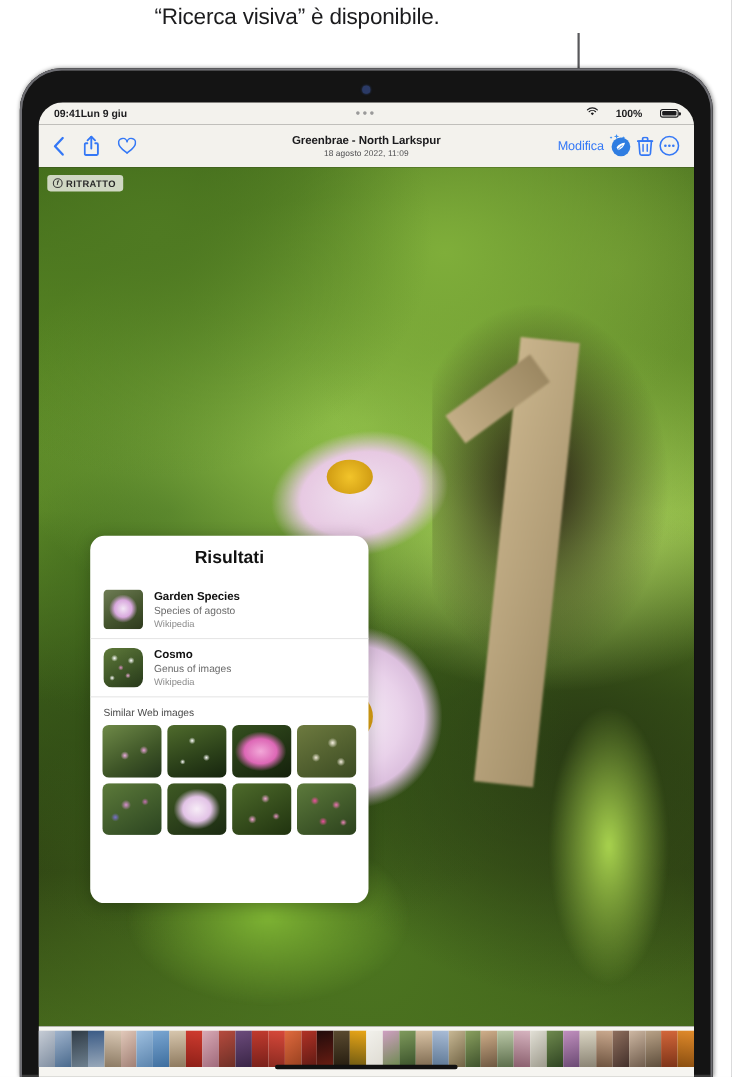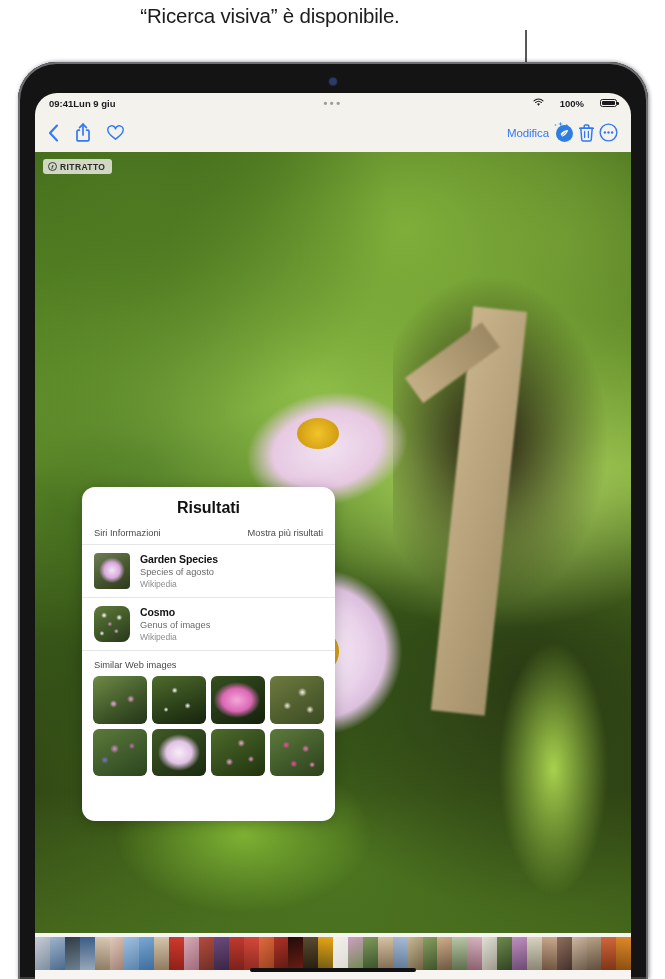--- a/index.html
+++ b/index.html
@@ -180,20 +180,24 @@
               <path d="M3.4 7.2H2.1A1.1 1.1 0 0 0 1 8.3v8.5a1.1 1.1 0 0 0 1.1 1.1h9.8a1.1 1.1 0 0 0 1.1-1.1V8.3a1.1 1.1 0 0 0-1.1-1.1h-1.3" stroke="#3478f6" stroke-width="1.7" fill="none" stroke-linecap="round"></path>
             </svg>
         </span>
         <span class="tb-icon">
           <svg width="17" height="16" viewBox="0 0 19 17">
               <path d="M9.5 15.4C5.3 12 1 9.2 1 5.6A4.3 4.3 0 0 1 9.5 3.9 4.3 4.3 0 0 1 18 5.6c0 3.6-4.3 6.4-8.5 9.8z" stroke="#3478f6" stroke-width="1.6" fill="none" stroke-linejoin="round"></path>
             </svg>
         </span>
       </div>
 
+      <div id="title-block">
+        <div id="title-main">Greenbrae - North Larkspur</div>
+        <div id="title-sub">18 agosto 2022,  11:09</div>
+      </div>
 
       <div id="tb-right">
         <span id="edit-btn">Modifica</span>
         <span id="vlu-btn" class="tb-icon">
           <div class="spark" style="left:0;top:1px;width:3px;height:3px;clip-path:polygon(50% 0,62% 38%,100% 50%,62% 62%,50% 100%,38% 62%,0 50%,38% 38%);"></div>
           <div class="spark" style="left:4px;top:-1px;width:5px;height:5px;clip-path:polygon(50% 0,62% 38%,100% 50%,62% 62%,50% 100%,38% 62%,0 50%,38% 38%);"></div>
           <div class="spark" style="left:11px;top:1px;width:3.5px;height:3.5px;clip-path:polygon(50% 0,62% 38%,100% 50%,62% 62%,50% 100%,38% 62%,0 50%,38% 38%);"></div>
           <div id="vlu-circle">
             <svg width="11" height="11" viewBox="0 0 14 14">
               <path d="M2 7.6c2.4-3.4 6-5 9.8-5.2-1.3 4.3-4 7.3-8.2 8.6" fill="#fff"></path>
@@ -260,24 +264,20 @@
              radial-gradient(ellipse 50% 50% at 45% 55%, #7db233 0%, rgba(125,178,51,0) 72%); filter:blur(1.5px);"></div>
       </div>
 
       <div id="badge">
         <span class="f-icon">f</span>
         <span>RITRATTO</span>
       </div>
 
       <div id="results-panel">
         <div id="rp-title">Risultati</div>
-        <div id="rp-links">
-          <span>Siri Informazioni</span>
-          <span>Mostra più risultati</span>
-        </div>
 
         <div class="res-row">
           <div class="res-thumb" style="background:radial-gradient(ellipse 54% 54% at 50% 48%, #f3e6f5 0%, #d9a9de 40%, rgba(201,140,205,0) 66%), linear-gradient(150deg,#6f7d55,#46562f 55%,#2e3a1d)"></div>
           <div>
             <div class="res-name">Garden Species</div>
             <div class="res-desc">Species of agosto</div>
             <div class="res-src">Wikipedia</div>
           </div>
         </div>
 

